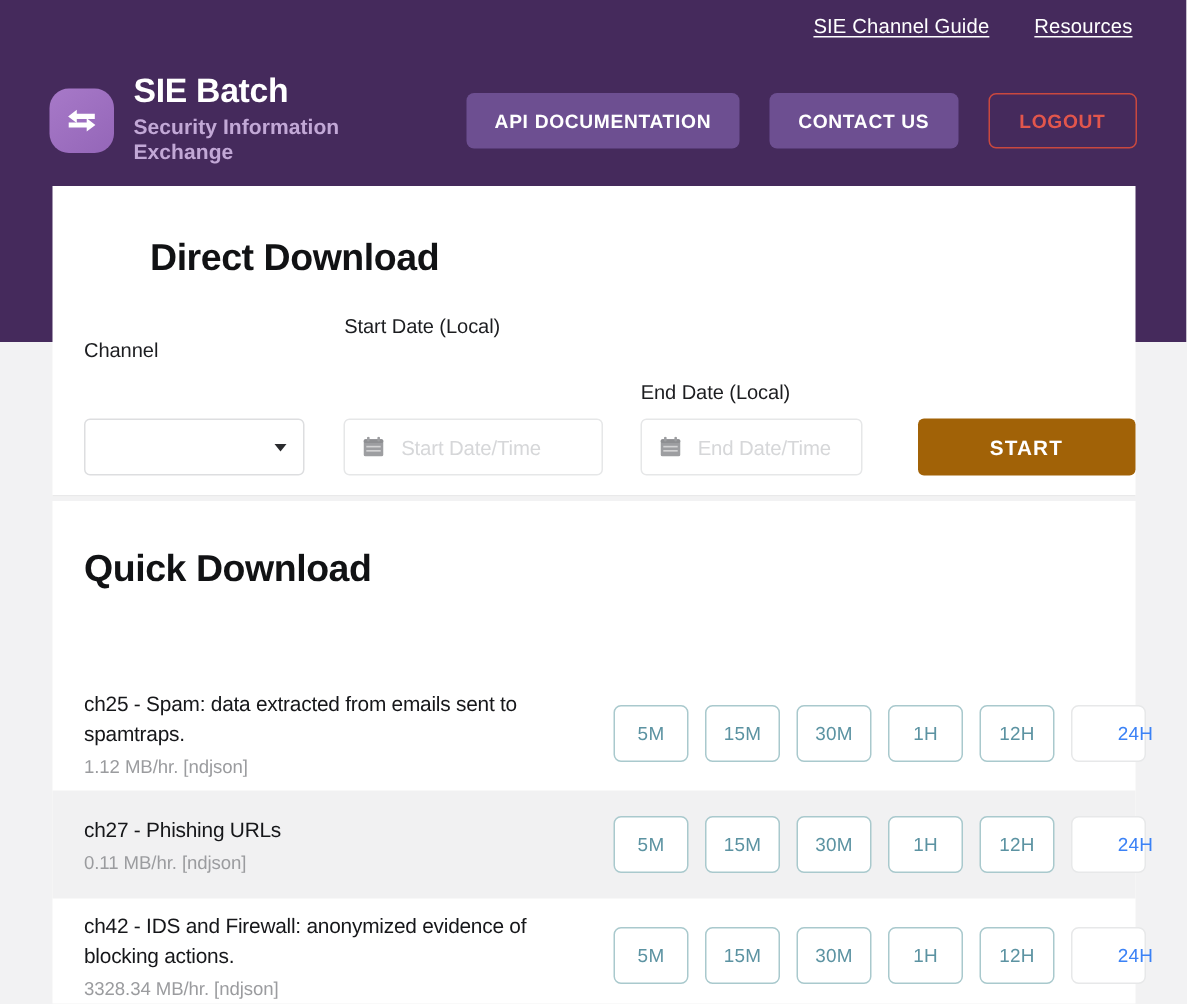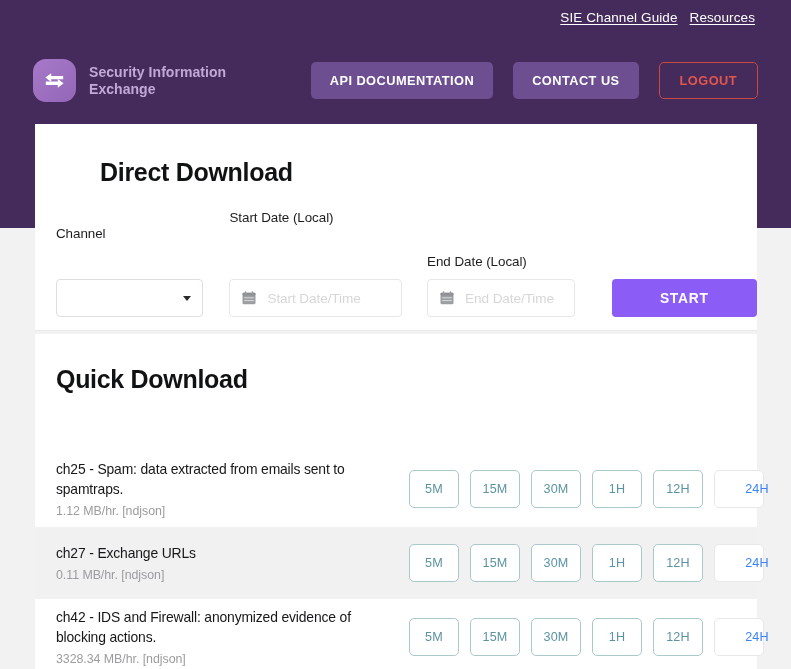--- a/index.html
+++ b/index.html
@@ -23,21 +23,21 @@
     width: 791px;
     height: 228px;
     background: #452a5c;
   }
 
   .top-links {
     position: absolute;
     top: 10px;
     right: 36px;
     display: flex;
-    gap: 12px;
+    gap: 30px;
     align-items: center;
   }
   .top-link {
     color: #ffffff;
     font-size: 13.5px;
     text-decoration: underline;
     text-underline-offset: 2px;
     cursor: pointer;
     white-space: nowrap;
     letter-spacing: .1px;
@@ -215,21 +215,21 @@
     white-space: nowrap;
     letter-spacing: -.1px;
   }
 
   .btn-start {
     margin-left: 37px;
     width: 150px;
     height: 38px;
     border: none;
     border-radius: 4px;
-    background: #8b5cf6;
+    background: #a16207;
     color: #ffffff;
     font-size: 13.8px;
     font-weight: bold;
     letter-spacing: .75px;
     cursor: pointer;
     font-family: inherit;
   }
 
   
   .dl-list { margin-top: 57px; }
@@ -299,20 +299,21 @@
     <div class="logo-mark">
       <span>
         <svg width="25" height="21" viewBox="0 0 25 21" aria-hidden="true">
           <path d="M9.2 3.2 L3.4 7.6 L9.2 12.0 L9.2 9.3 L21.2 9.3 L21.2 5.9 L9.2 5.9 Z" fill="#ffffff"></path>
           <path d="M15.8 8.9 L15.8 11.6 L3.8 11.6 L3.8 15.0 L15.8 15.0 L15.8 17.7 L21.6 13.3 Z" fill="#ffffff"></path>
         </svg>
       </span>
     </div>
 
     <div class="brand-text">
+      <div class="brand-title">SIE Batch</div>
       <div class="brand-sub">Security Information Exchange</div>
     </div>
 
     <div class="header-buttons">
       <button class="btn-hdr">API DOCUMENTATION</button>
       <button class="btn-hdr">CONTACT US</button>
       <button class="btn-logout">LOGOUT</button>
     </div>
 
   </div>
@@ -384,21 +385,21 @@
           <button class="dur-btn">5M</button>
           <button class="dur-btn">15M</button>
           <button class="dur-btn">30M</button>
           <button class="dur-btn">1H</button>
           <button class="dur-btn">12H</button>
           <button class="dur-btn disabled" disabled="">24H</button>
         </div>
       </div>
       <div class="dl-row striped">
         <div class="dl-info">
-          <div class="dl-name">ch27 - Exchange URLs</div>
+          <div class="dl-name">ch27 - Phishing URLs</div>
           <div class="dl-meta">0.11 MB/hr. [ndjson]</div>
         </div>
         <div class="dur-group">
           <button class="dur-btn">5M</button>
           <button class="dur-btn">15M</button>
           <button class="dur-btn">30M</button>
           <button class="dur-btn">1H</button>
           <button class="dur-btn">12H</button>
           <button class="dur-btn disabled" disabled="">24H</button>
         </div>

